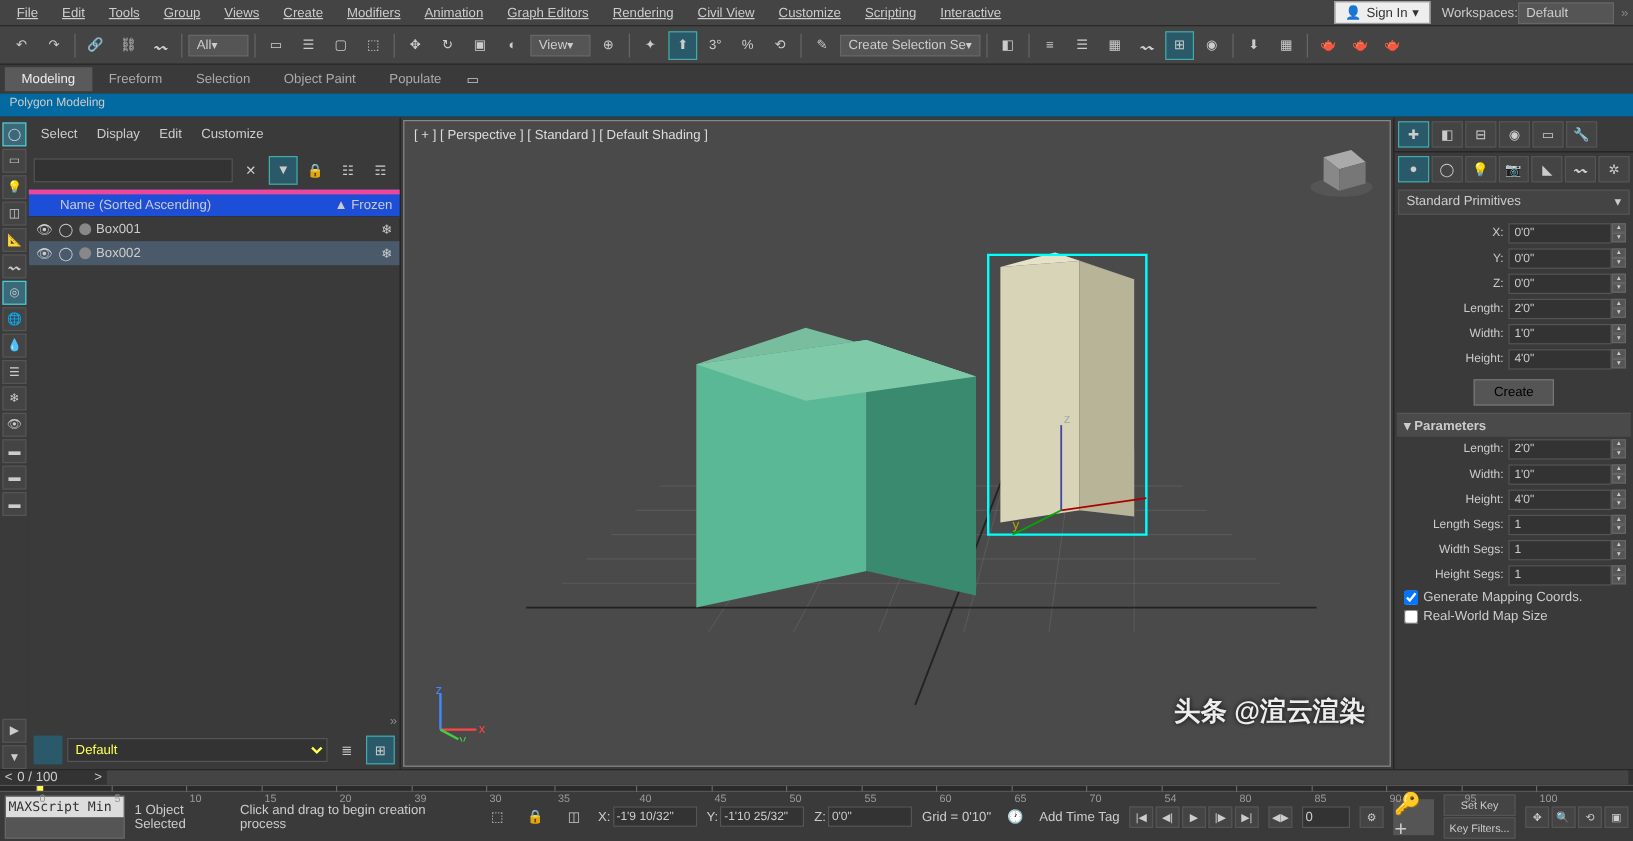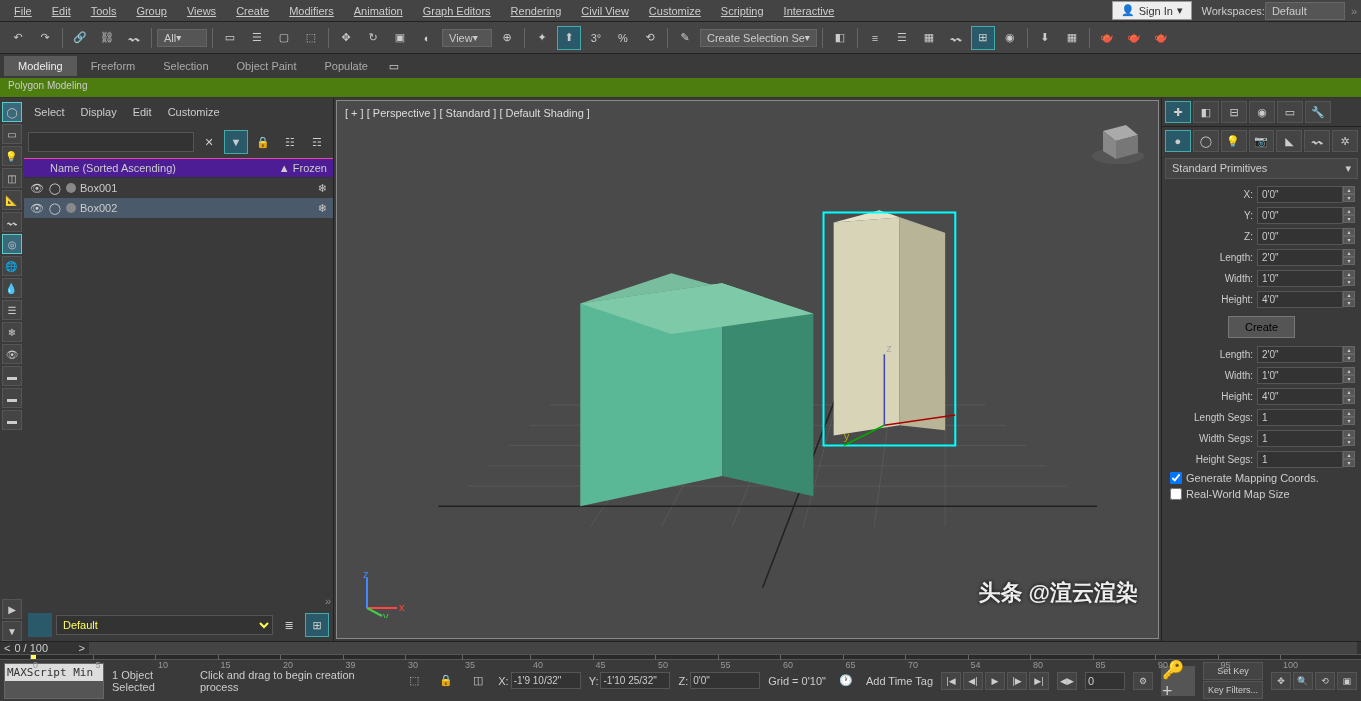--- a/index.html
+++ b/index.html
@@ -12,31 +12,31 @@
 .ws-label{margin-left:10px;color:#ccc}
 .ws-val{background:#555;padding:2px 6px;border:1px solid #666;min-width:80px}
 .toolbar{background:#444;height:32px;display:flex;align-items:center;padding:2px 6px;gap:3px;border-bottom:1px solid #222}
 .tb-btn{width:24px;height:24px;display:flex;align-items:center;justify-content:center;cursor:pointer;border:1px solid transparent}
 .tb-btn.active{background:#2a5a6a;border-color:#4aa}
 .tb-sep{width:1px;height:20px;background:#666;margin:0 2px}
 .tb-dd{background:#555;border:1px solid #666;padding:2px 6px;min-width:50px;font-size:10px;display:flex;align-items:center}
 .ribbon{background:#3a3a3a;height:24px;display:flex;align-items:center;padding:0 4px}
 .ribbon-tab{padding:4px 14px;color:#aaa;cursor:pointer}
 .ribbon-tab.active{background:#5a5a5a;color:#eee}
-.sub-ribbon{background:#4d7c0f;height:20px;padding:2px 8px;font-size:10px;border-bottom:1px solid #333}
+.sub-ribbon{background:#0369a1;height:20px;padding:2px 8px;font-size:10px;border-bottom:1px solid #333}
 .main{flex:1;display:flex;overflow:hidden}
 .left-strip{width:24px;background:#3a3a3a;display:flex;flex-direction:column;padding-top:4px;gap:2px;align-items:center}
 .ls-btn{width:20px;height:20px;border:1px solid #555;background:#444;cursor:pointer;display:flex;align-items:center;justify-content:center;font-size:10px}
 .ls-btn.sel{background:#3a6a7a;border-color:#5cc}
 .scene-panel{width:310px;background:#3a3a3a;display:flex;flex-direction:column;border-right:1px solid #222}
 .sp-tabs{display:flex;padding:6px 10px;gap:16px}
 .sp-tab{color:#ccc;cursor:pointer;padding:2px 0}
 .sp-search{display:flex;padding:4px;gap:3px;align-items:center}
 .sp-search input{flex:1;background:#333;border:1px solid #555;padding:3px;color:#ccc}
-.sp-header{display:flex;background:#4c1d95;padding:3px 6px;font-size:10px;border-top:1px solid #ec4899;border-bottom:1px solid #333}
+.sp-header{display:flex;background:#1d4ed8;padding:3px 6px;font-size:10px;border-top:4px solid #ec4899;border-bottom:1px solid #333}
 .sp-list{flex:1;overflow:auto}
 .sp-row{display:flex;align-items:center;padding:3px 6px;gap:4px;cursor:pointer}
 .sp-row.sel{background:#4a5a6a}
 .vis-dot{width:14px;height:14px;display:flex;align-items:center;justify-content:center}
 .sphere-ico{width:10px;height:10px;border-radius:50%;background:#888;display:inline-block}
 .sp-footer{padding:4px;display:flex;gap:4px;align-items:center}
 .sp-footer select{flex:1;background:#333;color:#ff5;border:1px solid #555;padding:2px}
 .viewport{flex:1;background:#4a4a4a;position:relative;border:1px solid #888;margin:2px}
 .vp-label{position:absolute;top:6px;left:8px;color:#ddd;font-size:11px}
 .vp-cube{position:absolute;top:10px;right:10px;width:60px;height:60px}
@@ -367,20 +367,21 @@
           <div class="spinner">
             <input value="4'0&quot;" style="">
             <div class="spin-btns">
               <div>▴</div>
               <div>▾</div>
             </div>
           </div>
         </div>
       <button class="create-btn">Create</button>
       <div class="rollout">
+        <div class="rollout-head">▾ <span>Parameters</span></div>
         <div class="param-row">
             <label>Length:</label>
             <div class="spinner">
               <input value="2'0&quot;" style="">
               <div class="spin-btns">
                 <div>▴</div>
                 <div>▾</div>
               </div>
             </div>
           </div>

